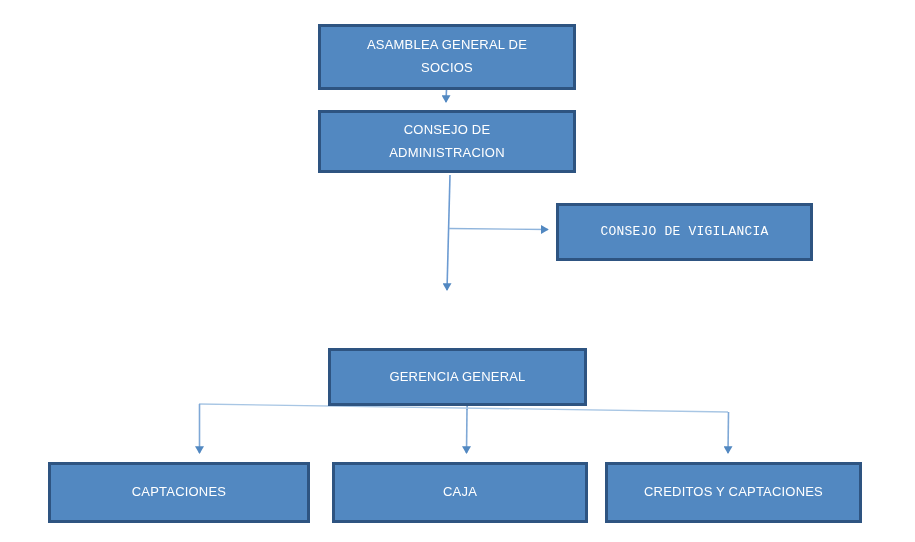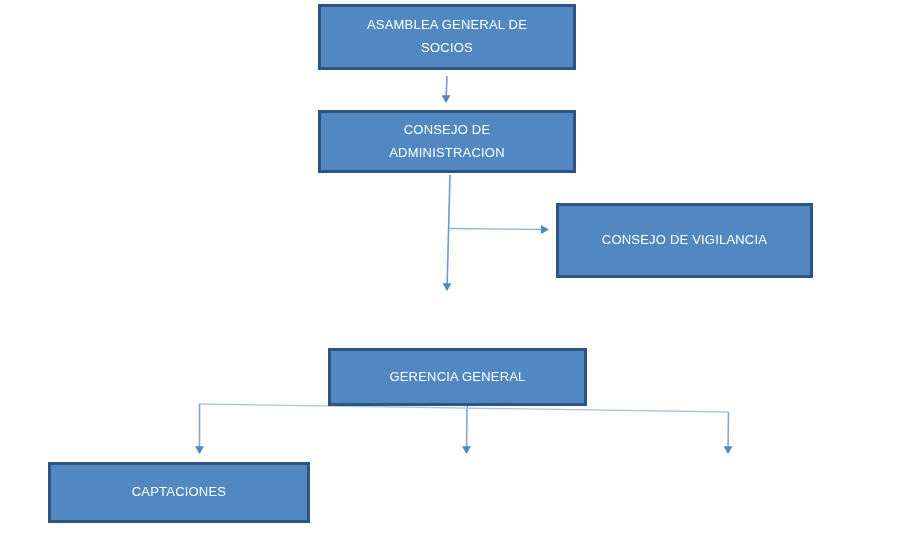--- a/index.html
+++ b/index.html
@@ -80,37 +80,43 @@
       <line x1="199" y1="404" x2="728" y2="412" stroke="#A8C6E4" stroke-width="1.4"></line>
 
       <line x1="199.5" y1="404" x2="199.5" y2="453" stroke="#7FA8D6" stroke-width="1.6" marker-end="url(#arrowhead-down)"></line>
 
       <line x1="467" y1="409" x2="466.5" y2="453" stroke="#7FA8D6" stroke-width="1.6" marker-end="url(#arrowhead-down)"></line>
 
       <line x1="728.5" y1="412" x2="728" y2="453" stroke="#7FA8D6" stroke-width="1.6" marker-end="url(#arrowhead-down)"></line>
     </g>
   </svg>
 
-  <div class="node-box" style="left:318px; top:4px; width:258px; height:66px;">
+  <div class="node-box" style="left:318px; top:24px; width:258px; height:66px;">
     <span class="node-label">ASAMBLEA GENERAL DE
 SOCIOS</span>
   </div>
 
   <div class="node-box" style="left:318px; top:110px; width:258px; height:63px;align-items:center;">
     <span class="node-label">CONSEJO DE
 ADMINISTRACION</span>
   </div>
 
-  <div class="node-box" style="left:556px; top:203px; width:257px; height:75px;">
+  <div class="node-box" style="left:556px; top:203px; width:257px; height:58px;font-family:Liberation Mono, monospace;">
     <span class="node-label">CONSEJO DE VIGILANCIA</span>
   </div>
 
   <div class="node-box" style="left:328px; top:300px; width:259px; height:58px;margin-top:48px;">
     <span class="node-label">GERENCIA GENERAL</span>
   </div>
 
   <div class="node-box" style="left:48px; top:462px; width:262px; height:61px;">
     <span class="node-label">CAPTACIONES</span>
   </div>
 
+  <div class="node-box" style="left:332px; top:462px; width:256px; height:61px;">
+    <span class="node-label">CAJA</span>
+  </div>
 
+  <div class="node-box" style="left:605px; top:462px; width:257px; height:61px;">
+    <span class="node-label">CREDITOS Y CAPTACIONES</span>
+  </div>
 
 </div>
 
 </body></html>

